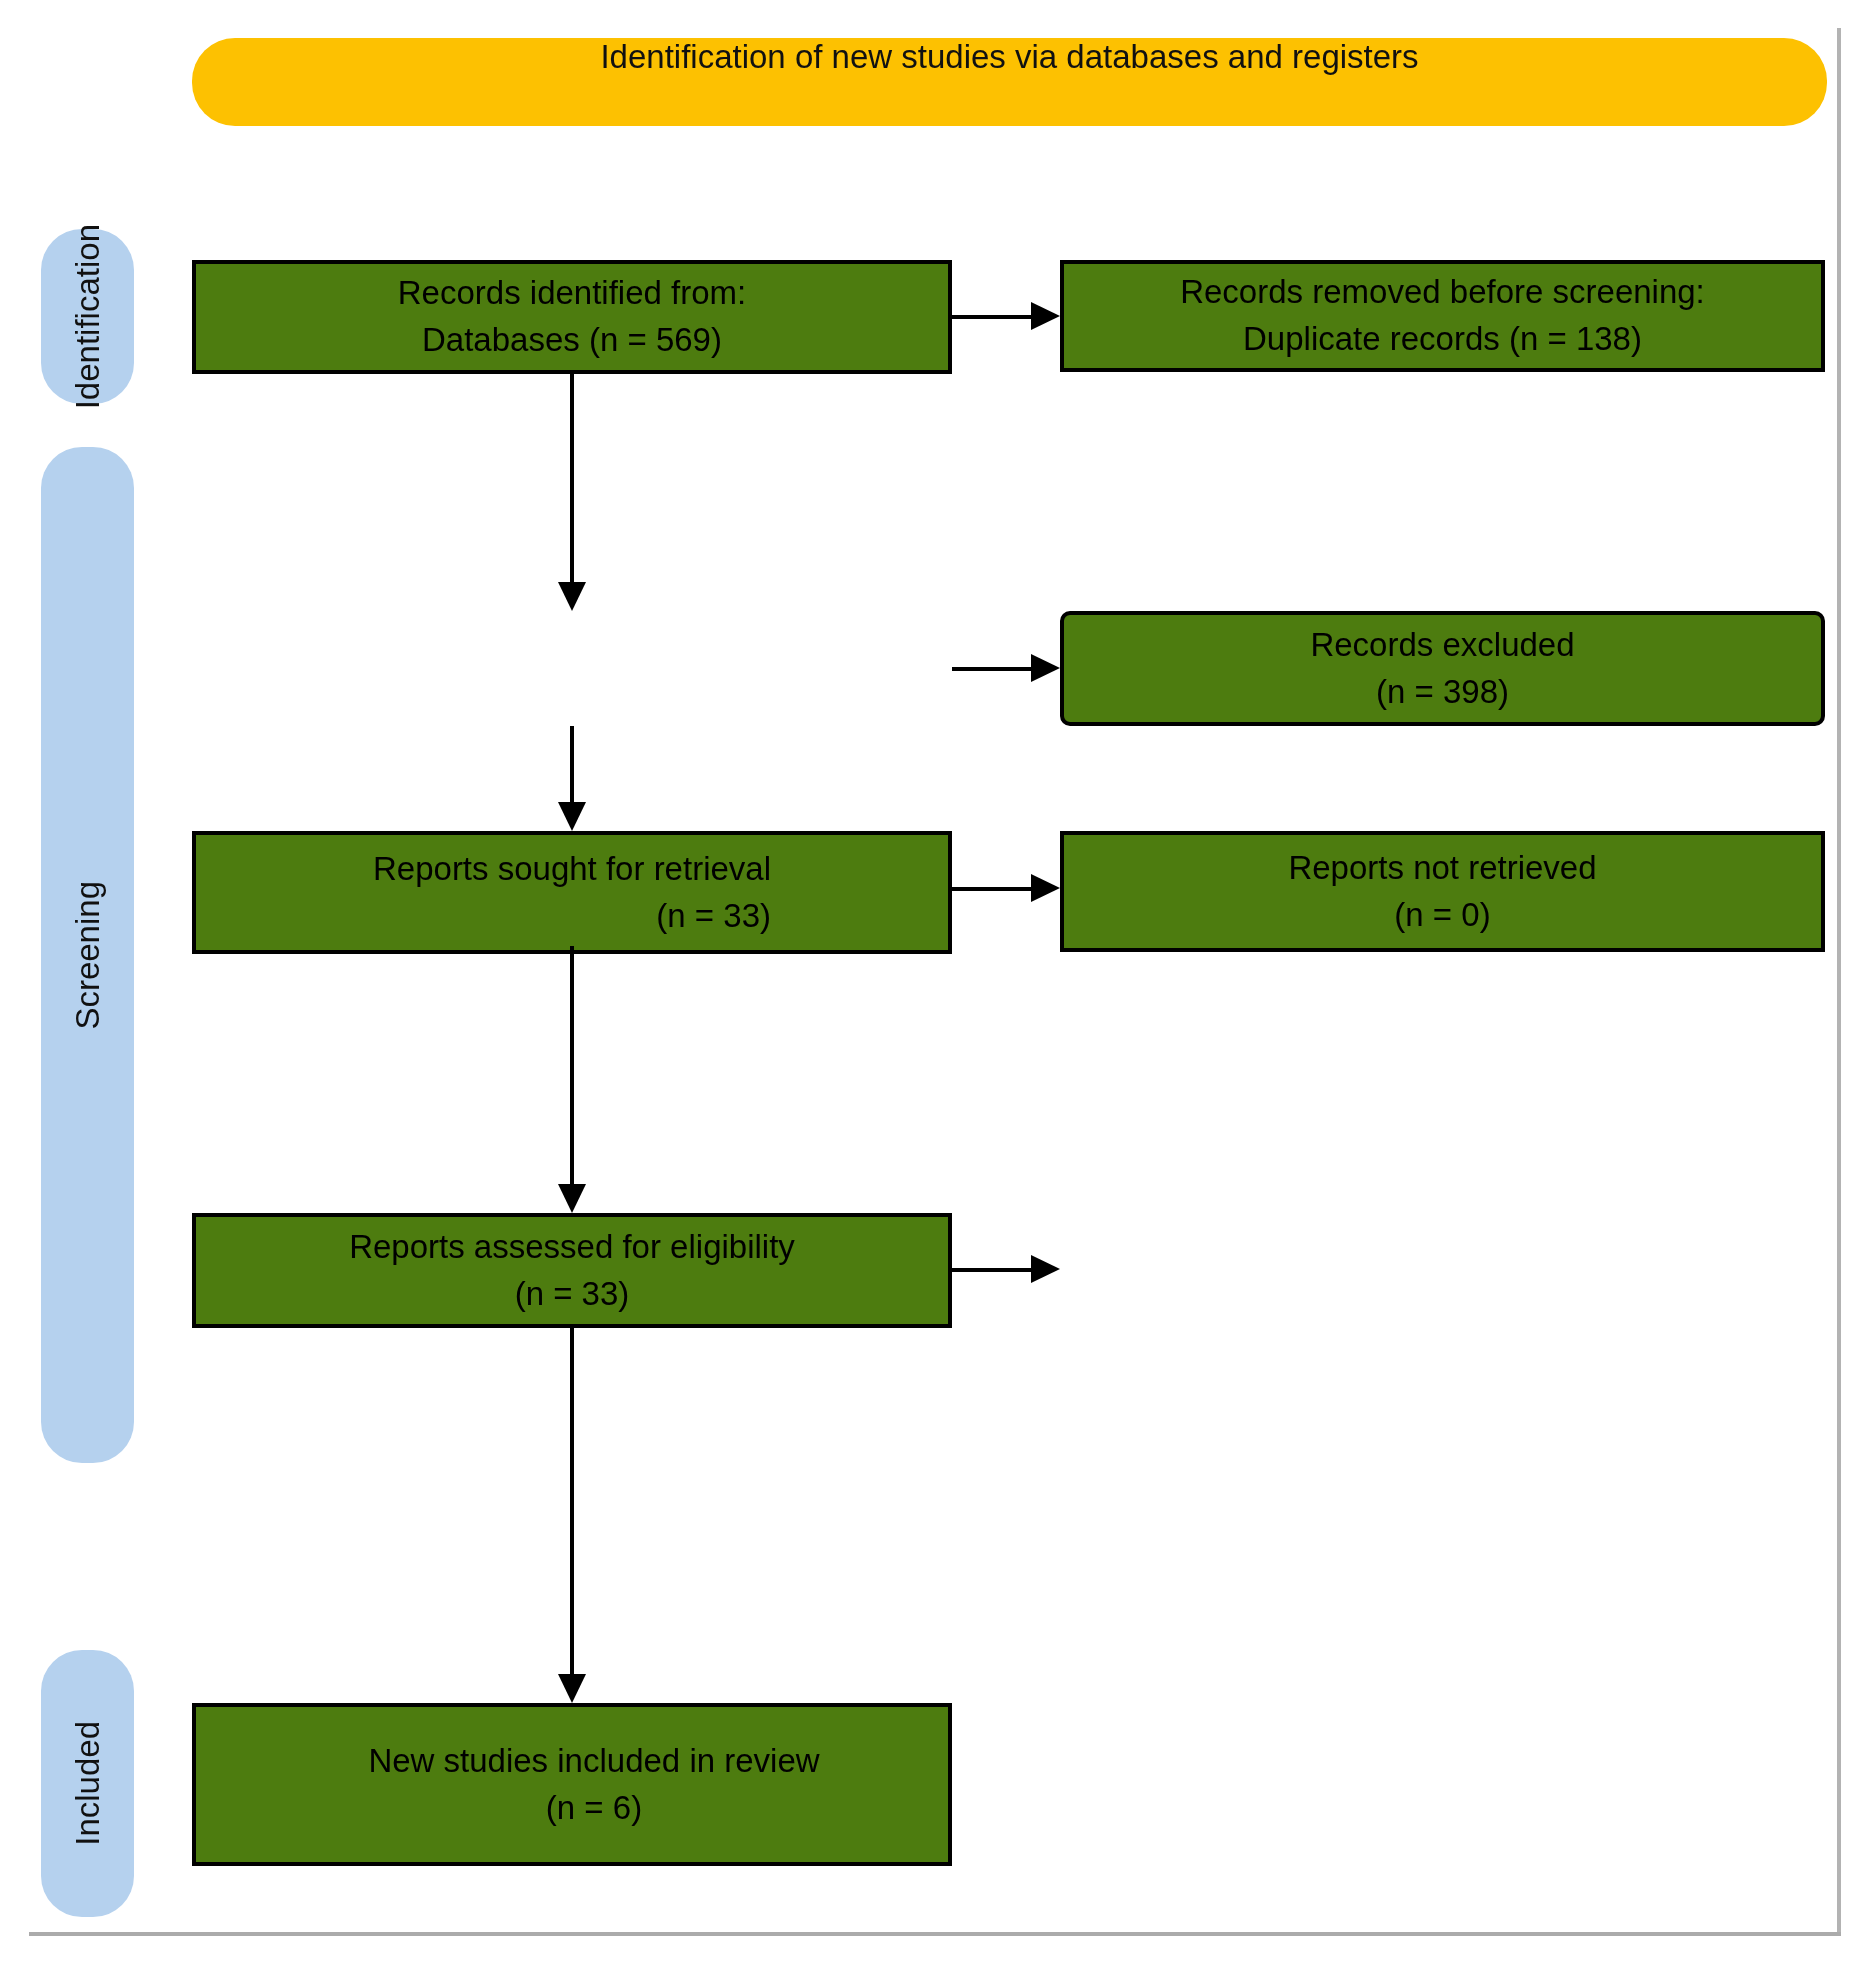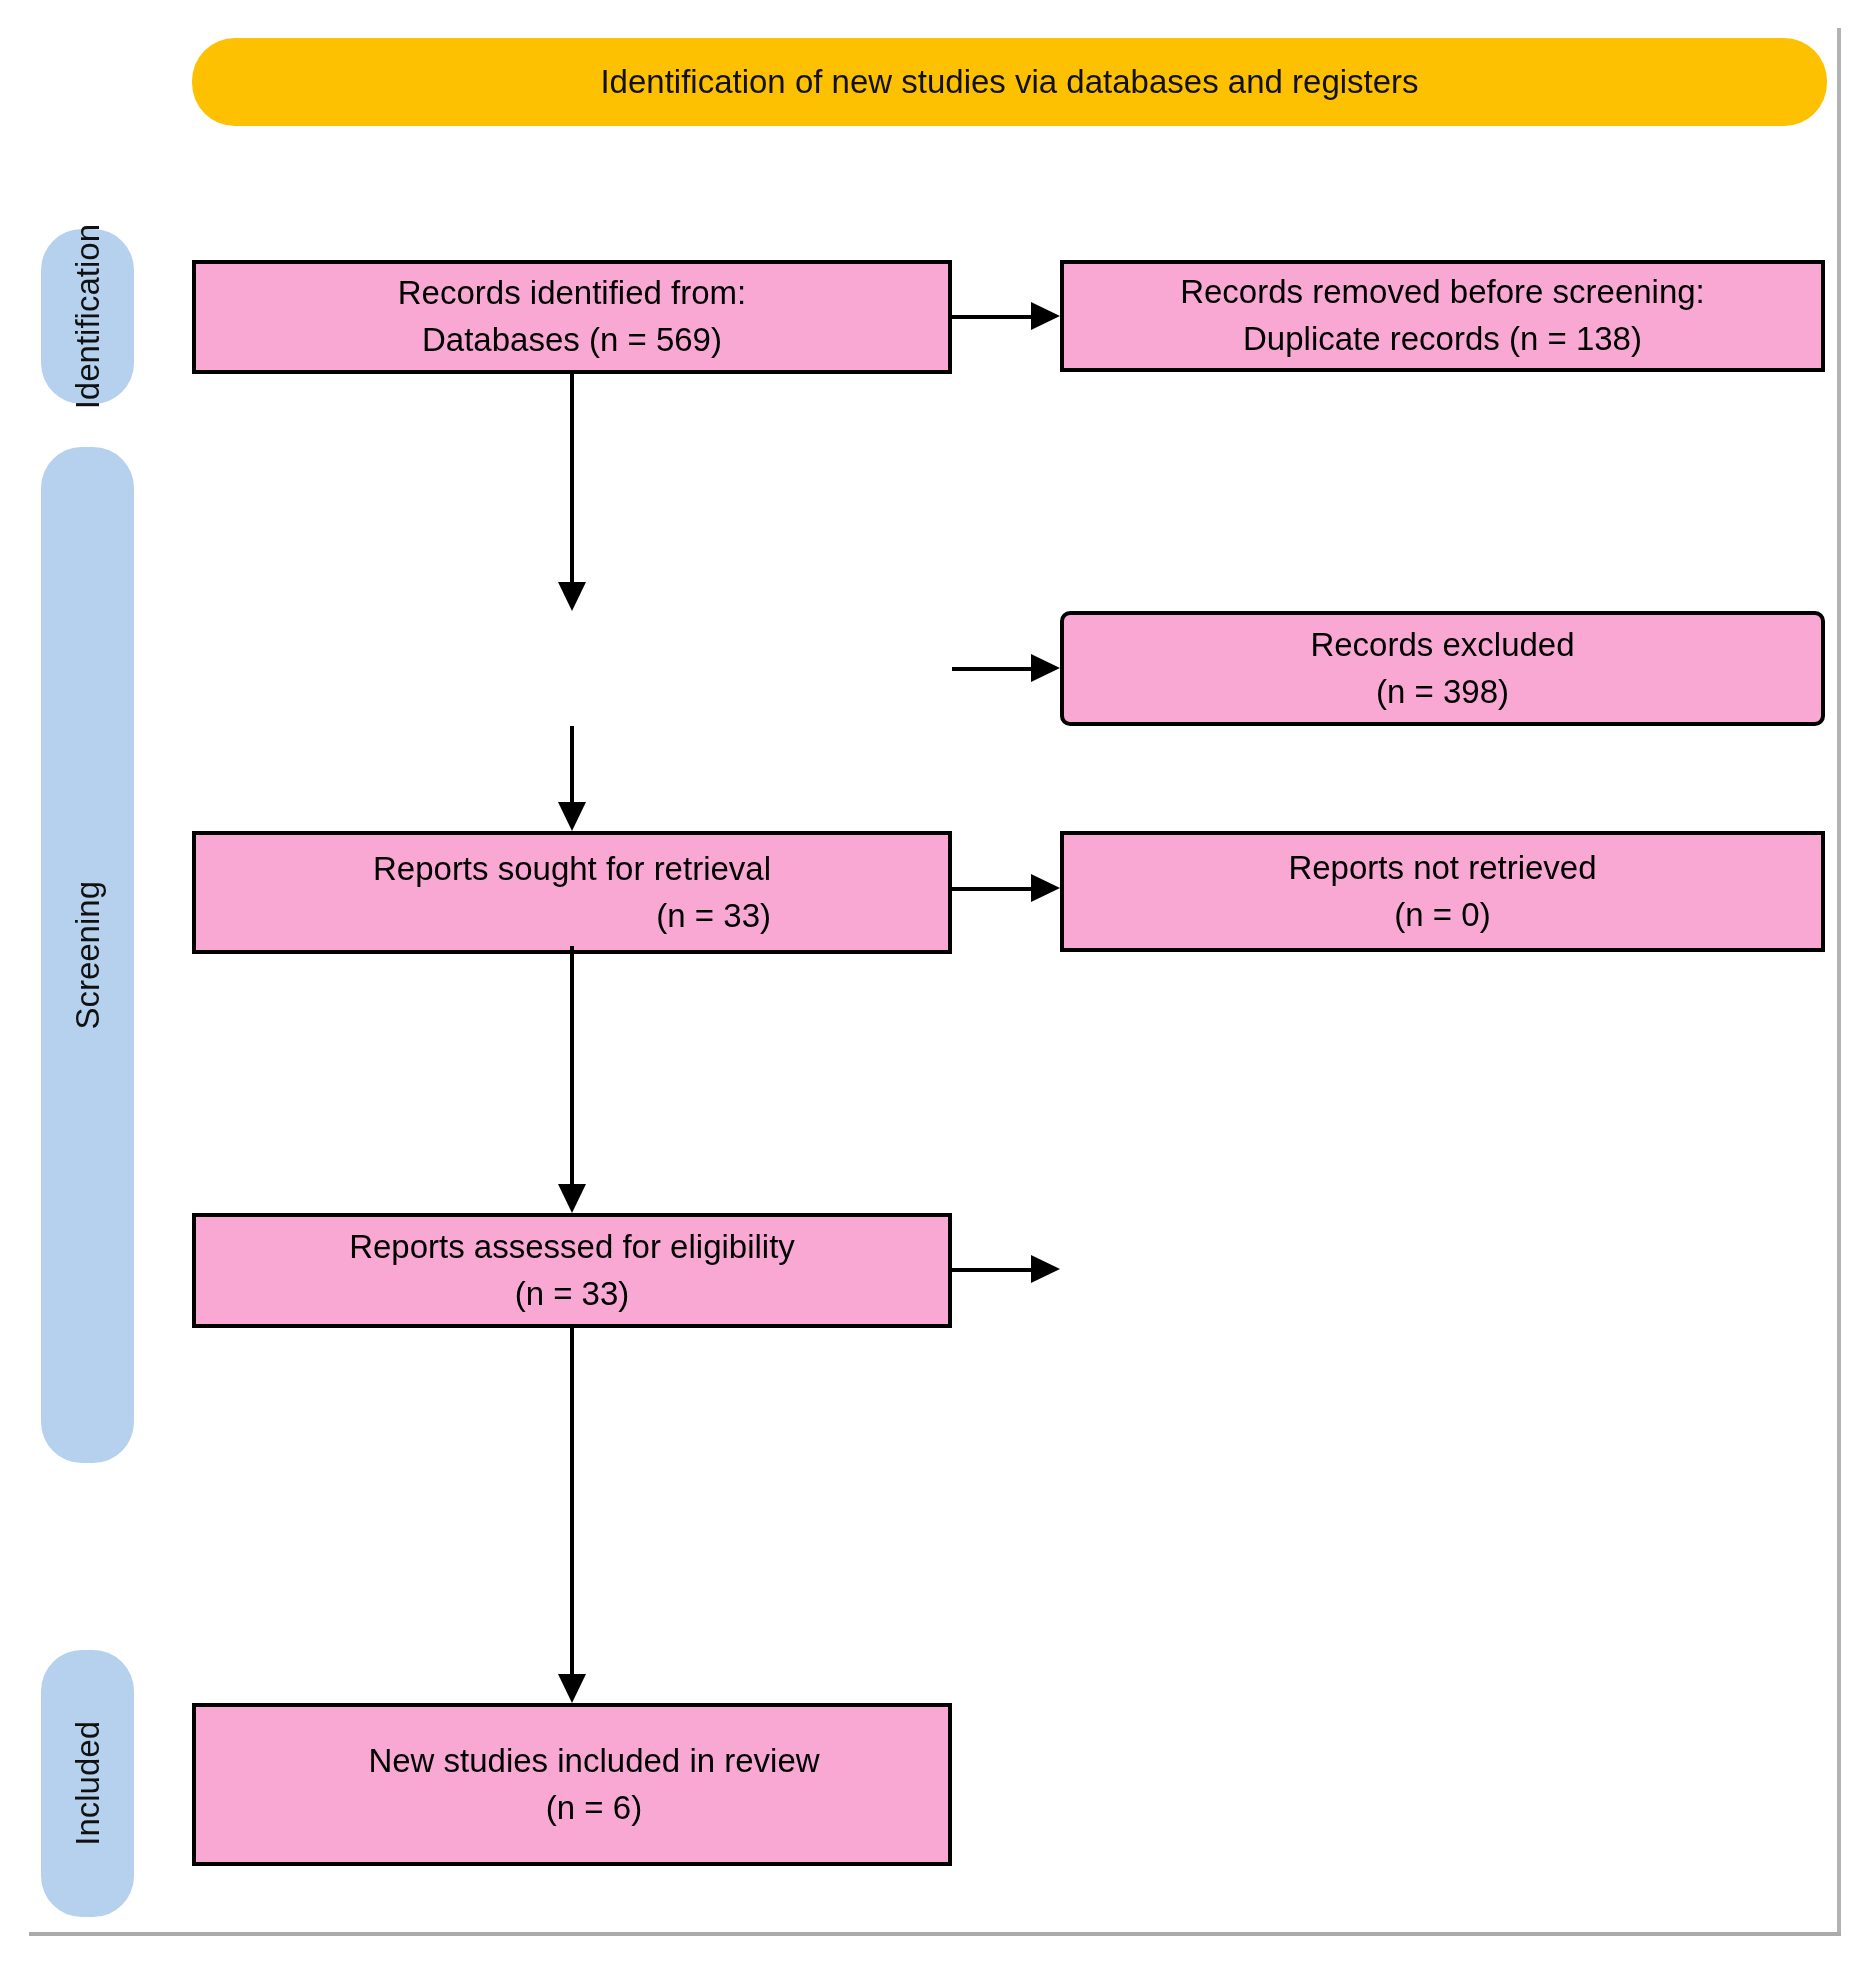--- a/index.html
+++ b/index.html
@@ -11,21 +11,21 @@
     font-family: "Liberation Sans", "DejaVu Sans", sans-serif;
     color: #000;
     overflow: hidden;
   }
   .banner {
     position: absolute;
     left: 192px; top: 38px;
     width: 1635px; height: 88px;
     background: #FDC101;
     border-radius: 43px;
-    display: flex; align-items: center; justify-content: center;
+    display: flex; justify-content: center;
     font-size: 33px;
     color: #111;
   }
   .pill {
     position: absolute;
     left: 41px; width: 93px;
     background: #B5D1EE;
     border-radius: 41px;
     display: flex; align-items: center; justify-content: center;
   }
@@ -36,21 +36,21 @@
     writing-mode: vertical-rl;
     transform: rotate(180deg);
     font-size: 33px;
     color: #111;
     white-space: nowrap;
   }
   .box {
     position: absolute;
     box-sizing: border-box;
     border: 4.6px solid #000;
-    background: #f9a8d4;
+    background: #4d7c0f;
     display: flex; align-items: center; justify-content: center;
     text-align: center;
     white-space: pre-wrap;
     font-size: 33px;
     line-height: 1.42;
   }
   .box-main { left: 192px; width: 760px; }
   .box-side { left: 1060px; width: 765px; }
   .b1 { top: 260px;  height: 114px; }
   .b2 { top: 611px;  height: 115px; }

